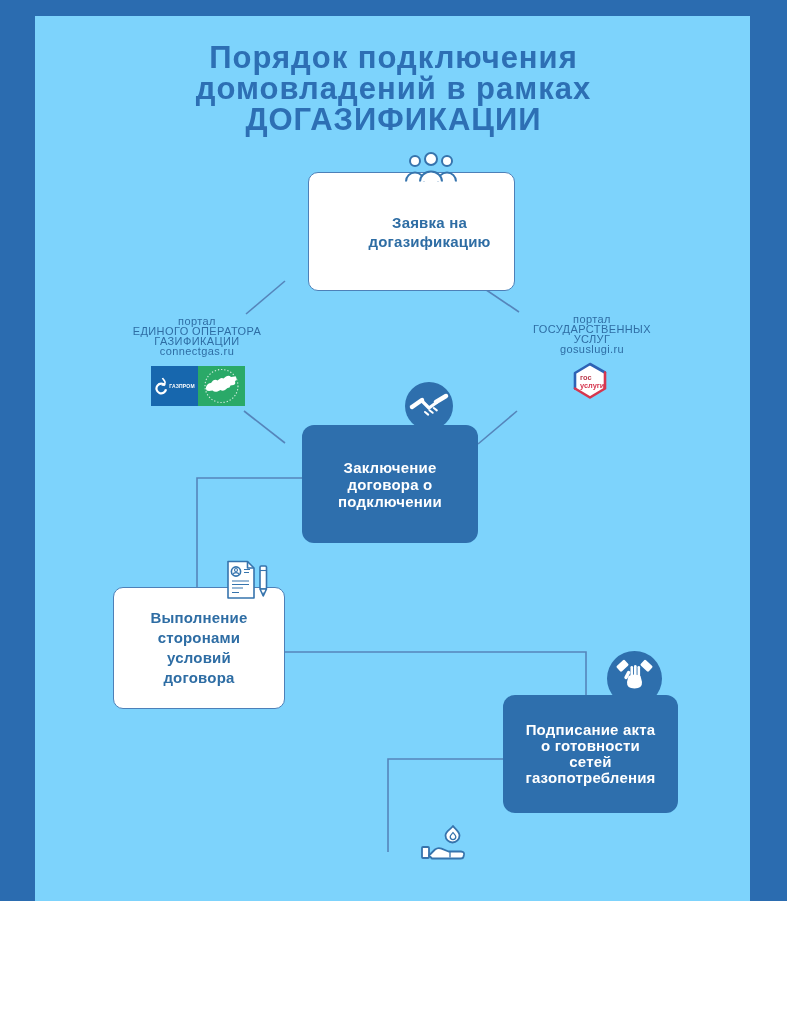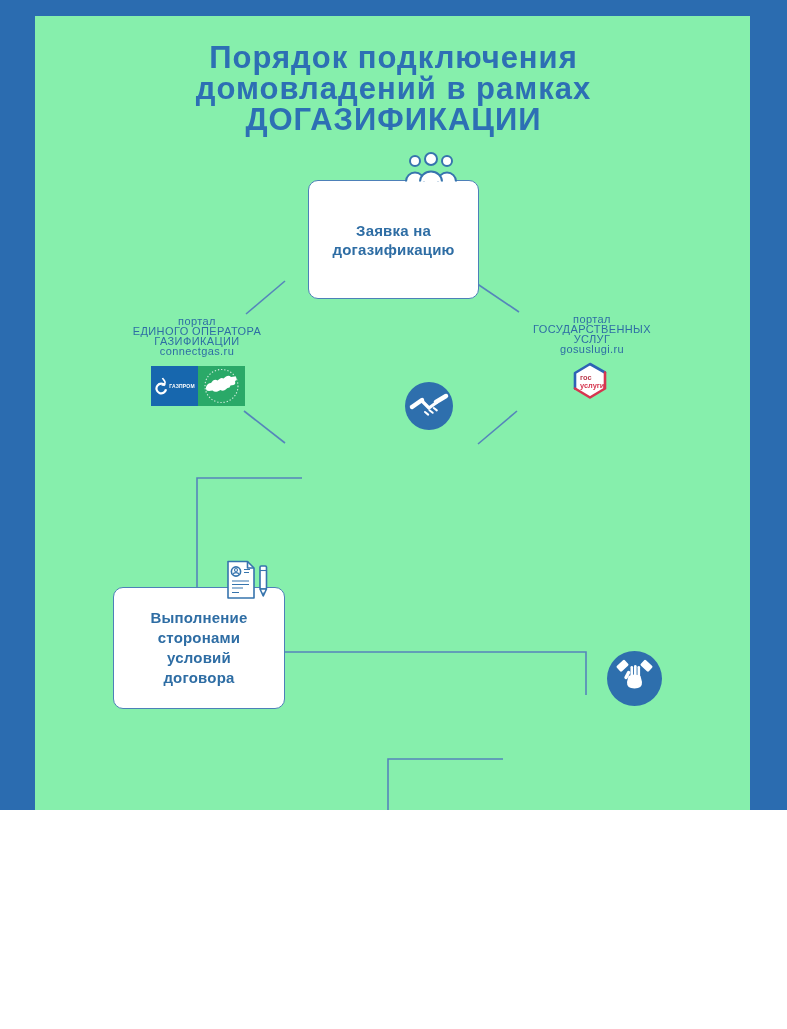--- a/index.html
+++ b/index.html
@@ -1,16 +1,16 @@
 <!DOCTYPE html>
 <html><head>
 <meta charset="utf-8">
 <style>
   html,body{margin:0;padding:0;background:#ffffff;}
-  .poster{position:relative;width:787px;height:810px;background:#86efac;overflow:hidden;
+  .poster{position:relative;width:787px;height:901px;background:#7dd3fc;overflow:hidden;
           font-family:"Liberation Sans",sans-serif;}
   .abs{position:absolute;}
   .frame{background:#2b6cb0;}
   .title{left:40px;top:42px;width:707px;text-align:center;color:#2d6fb4;
          font-size:31px;line-height:31px;font-weight:700;letter-spacing:1px;white-space:pre-line;}
   .step{display:flex;align-items:center;justify-content:center;text-align:center;
         font-weight:700;font-size:15px;letter-spacing:.2px;white-space:pre-line;}
   .wbox{background:#fff;border:1.6px solid #4d80b8;border-radius:10px;color:#2e6da4;line-height:20px;}
   .bbox{background:#2e6fad;border-radius:12px;color:#fff;line-height:17px;}
   .portal{color:#2e6da4;text-align:center;font-weight:400;font-size:11px;line-height:10px;
@@ -32,21 +32,21 @@
     <path d="M517,411 L478,444"></path>
     <path d="M302,478 H197 V587"></path>
     <path d="M283,652 H586 V695"></path>
     <path d="M503,759 H388 V852"></path>
   </svg>
 
   <div class="abs title">Порядок подключения
 домовладений в рамках
 ДОГАЗИФИКАЦИИ</div>
 
-  <div class="abs step wbox" style="left:308px;top:180px;width:169px;height:117px;line-height:19px;">
+  <div class="abs step wbox" style="left:308px;top:172px;width:169px;height:117px;line-height:19px;padding-left:36px;">
     <span>Заявка на
 догазификацию</span>
   </div>
   <svg class="abs" style="left:402px;top:152px;" width="58" height="30" viewBox="0 0 58 30">
     <g stroke="#3674ad" stroke-width="2" fill="#fff">
       <circle cx="13" cy="9" r="5"></circle>
         <path d="M4,29.5 a9,9 0 0 1 18,0"></path>
       <circle cx="45" cy="9" r="5"></circle>
         <path d="M36,29.5 a9,9 0 0 1 18,0"></path>
       <circle cx="29" cy="7" r="6"></circle>
@@ -91,20 +91,25 @@
 
   <svg class="abs" style="left:405px;top:382px;" width="48" height="48" viewBox="0 0 48 48">
     <circle cx="24" cy="24" r="24" fill="#2e6fad"></circle>
     <g stroke="#fff" fill="none" stroke-linecap="round" stroke-linejoin="round">
       <path d="M7,25 L17,18" stroke-width="4.5"></path>
       <path d="M41,14 L31,20" stroke-width="4.5"></path>
       <path d="M16.5,18.5 L24,26 L31.5,20.5" stroke-width="3.2"></path>
       <path d="M20,30 l3.2,2.6 M24.5,28.2 l3.2,2.6 M28.8,26 l3,2.4" stroke-width="2"></path>
     </g>
   </svg>
+  <div class="abs step bbox" style="left:302px;top:425px;width:176px;height:118px;">
+    <span>Заключение
+договора о
+подключении</span>
+  </div>
 
   <div class="abs step wbox" style="left:113px;top:587px;width:170px;height:120px;">
     <span>Выполнение
 сторонами
 условий
 договора</span>
   </div>
   <svg class="abs" style="left:225px;top:559px;" width="46" height="42" viewBox="0 0 46 42">
     <g stroke="#3674ad" stroke-width="1.6" fill="#fff" stroke-linejoin="round">
       <path d="M3,2.5 h19.5 l6.5,6.5 v30 H3 Z"></path>
@@ -126,20 +131,26 @@
     <g fill="#fff">
       <rect x="10" y="11" width="11" height="7.5" rx="1.5" transform="rotate(-42 15.5 14.75)"></rect>
       <rect x="34" y="11" width="11" height="7.5" rx="1.5" transform="rotate(42 39.5 14.75)"></rect>
       <rect x="23.5" y="15" width="2.6" height="11" rx="1.3"></rect>
       <rect x="27" y="14" width="2.6" height="12" rx="1.3"></rect>
       <rect x="30.5" y="15" width="2.6" height="11" rx="1.3"></rect>
       <rect x="18.6" y="19.5" width="3.4" height="9" rx="1.7" transform="rotate(28 20.3 24)"></rect>
       <path d="M21.5,25 q6,-3 12,0 l1.5,6 q0.5,6.5 -7.5,6.5 q-8,0 -7.5,-6.5 z"></path>
     </g>
   </svg>
+  <div class="abs step bbox" style="left:503px;top:695px;width:175px;height:118px;line-height:16px;">
+    <span>Подписание акта
+о готовности
+сетей
+газопотребления</span>
+  </div>
 
   <svg class="abs" style="left:420px;top:824px;" width="48" height="38" viewBox="0 0 48 38">
     <g stroke="#3674ad" stroke-width="1.8" fill="#fff" stroke-linejoin="round">
       <path d="M33,2 C35.5,5.5 39.5,7.5 39.5,11.5 a7,7 0 0 1 -14,0 C25.5,7.5 30.5,5.5 33,2 Z"></path>
       <path d="M33,8.5 c1.2,1.8 2.8,2.6 2.8,4.3 a2.8,2.8 0 0 1 -5.6,0 c0,-1.7 1.6,-2.5 2.8,-4.3 Z" stroke-width="1.3"></path>
       <rect x="2" y="23" width="7" height="11" rx="1"></rect>
       <path d="M9,31.5 l6,-6 q3,-2.2 6.5,-0.8 l7,2.8 h12.5 q3.5,0.3 3,3 l-0.5,2.2 q-0.4,1.8 -2.8,1.8 H12 Z"></path>
       <path d="M30,27.5 v6" stroke-width="1.3" fill="none"></path>
     </g>
   </svg>

